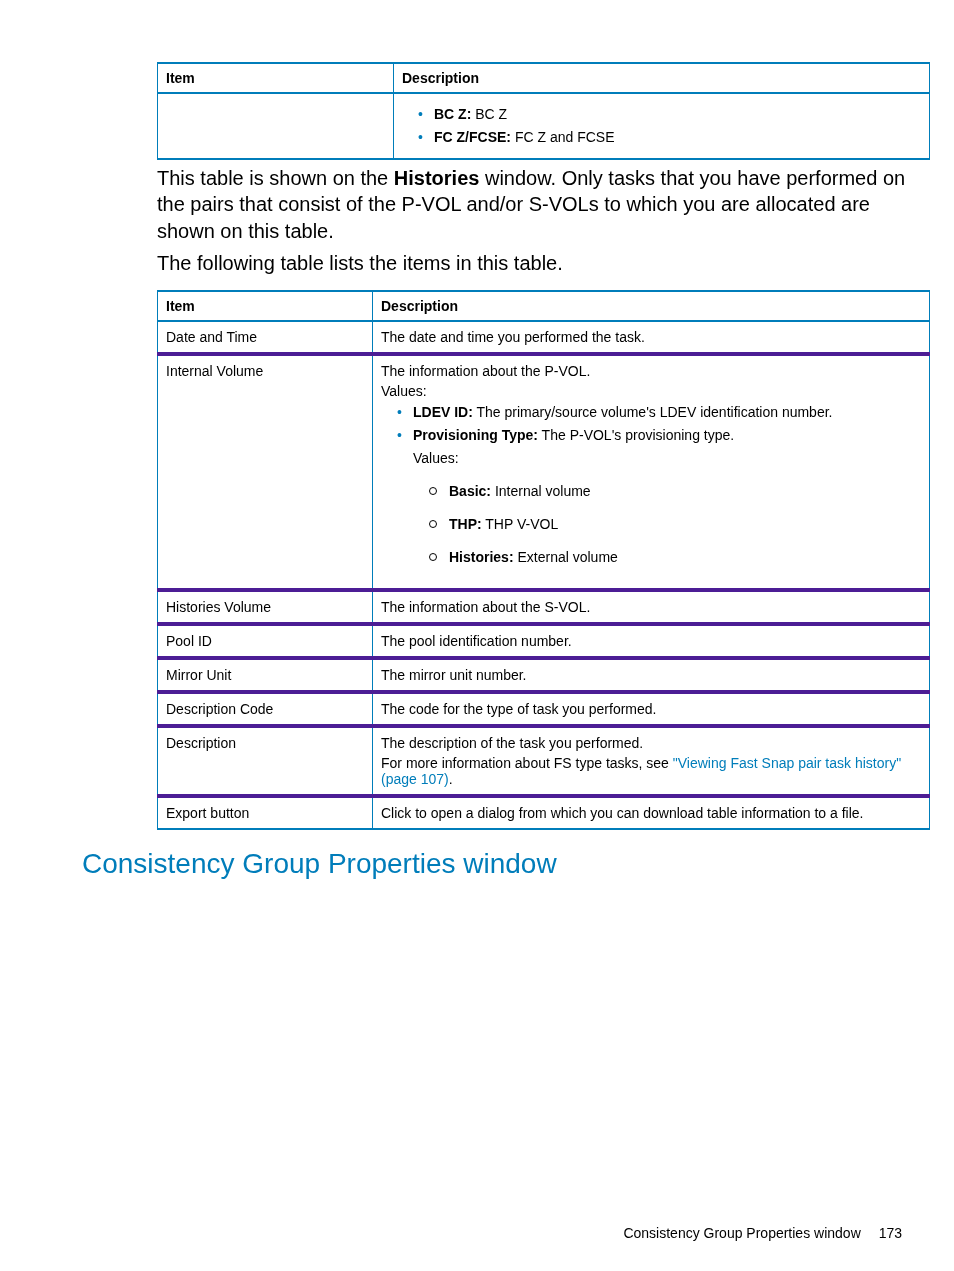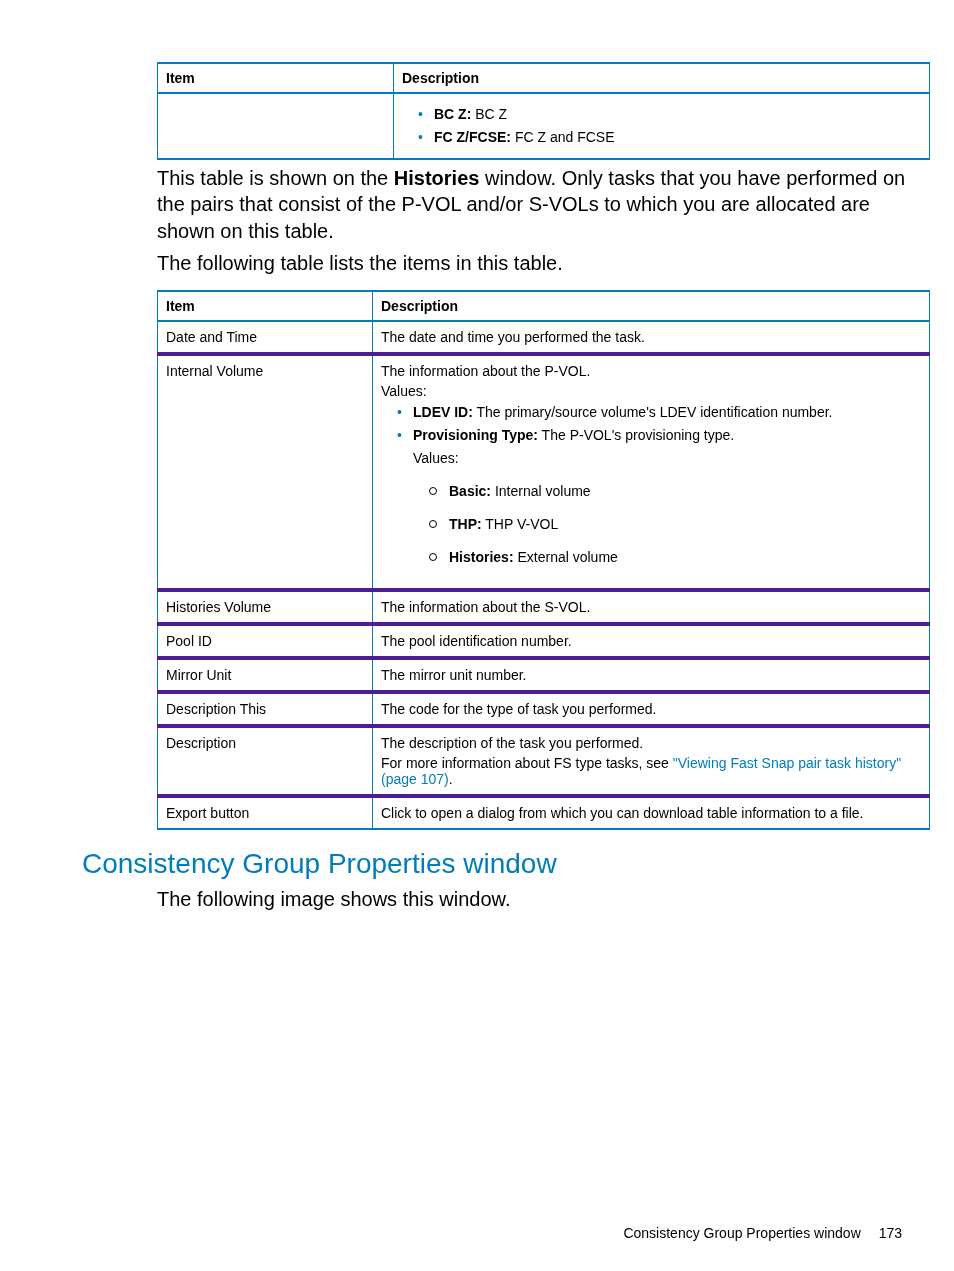--- a/index.html
+++ b/index.html
@@ -197,43 +197,40 @@
         </tr>
         <tr>
           <td>Pool ID</td>
           <td>The pool identification number.</td>
         </tr>
         <tr>
           <td>Mirror Unit</td>
           <td>The mirror unit number.</td>
         </tr>
         <tr>
-          <td>Description This</td>
+          <td>Description Code</td>
           <td>The code for the type of task you performed.</td>
         </tr>
         <tr>
           <td>Description</td>
           <td>
             <div>The description of the task you performed.</div>
             <div style="margin-top:4px;">
               <span>For more information about FS type tasks, see </span><a class="link">"Viewing Fast Snap pair task history" (page 107)</a><span>.</span>
             </div>
           </td>
         </tr>
         <tr>
           <td>Export button</td>
           <td>Click to open a dialog from which you can download table information to a file.</td>
         </tr>
       </tbody>
     </table>
   </div>
 
   <h2 class="section-h2" style="margin-left:22px;">Consistency Group Properties window</h2>
-  <div class="indent-block">
-    <p class="body">The following image shows this window.</p>
-  </div>
 
   <div class="footer">
     <span>Consistency Group Properties window</span>
     <span class="pg">173</span>
   </div>
 
 </div>
 
 </body></html>

